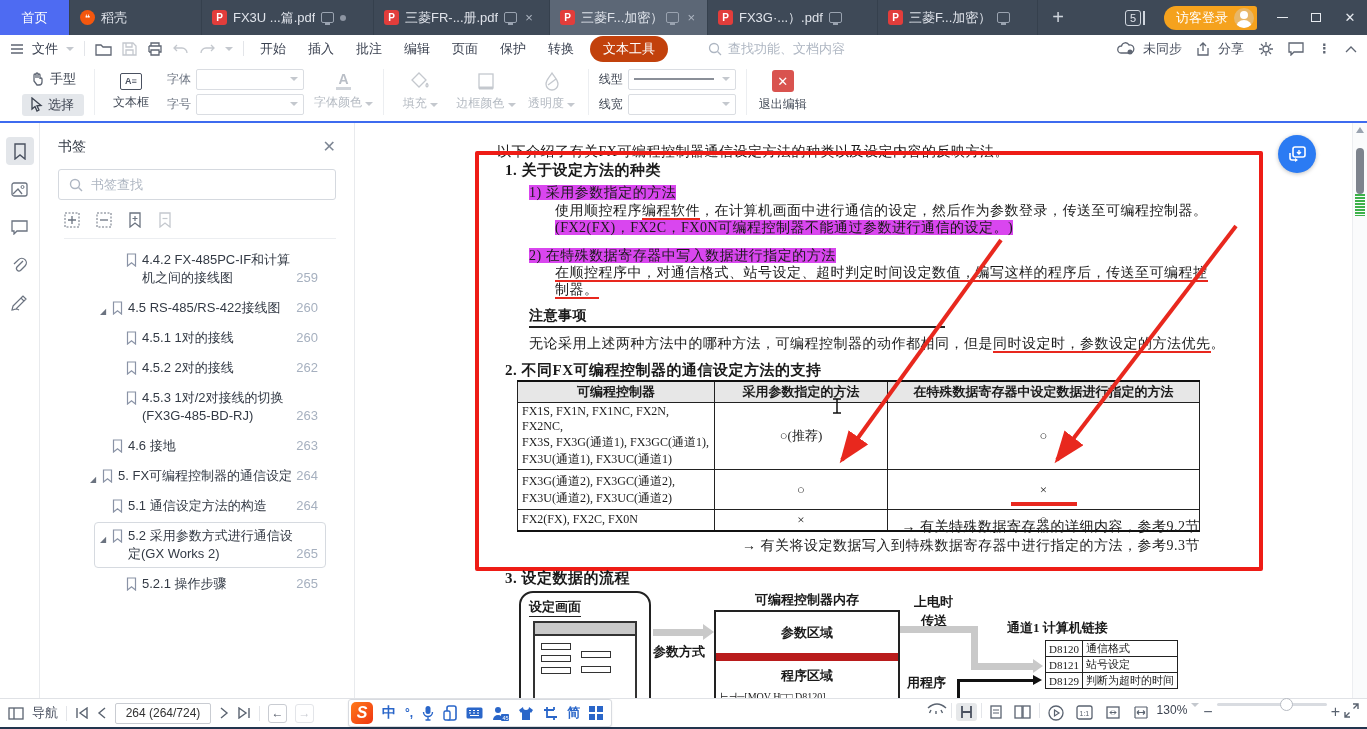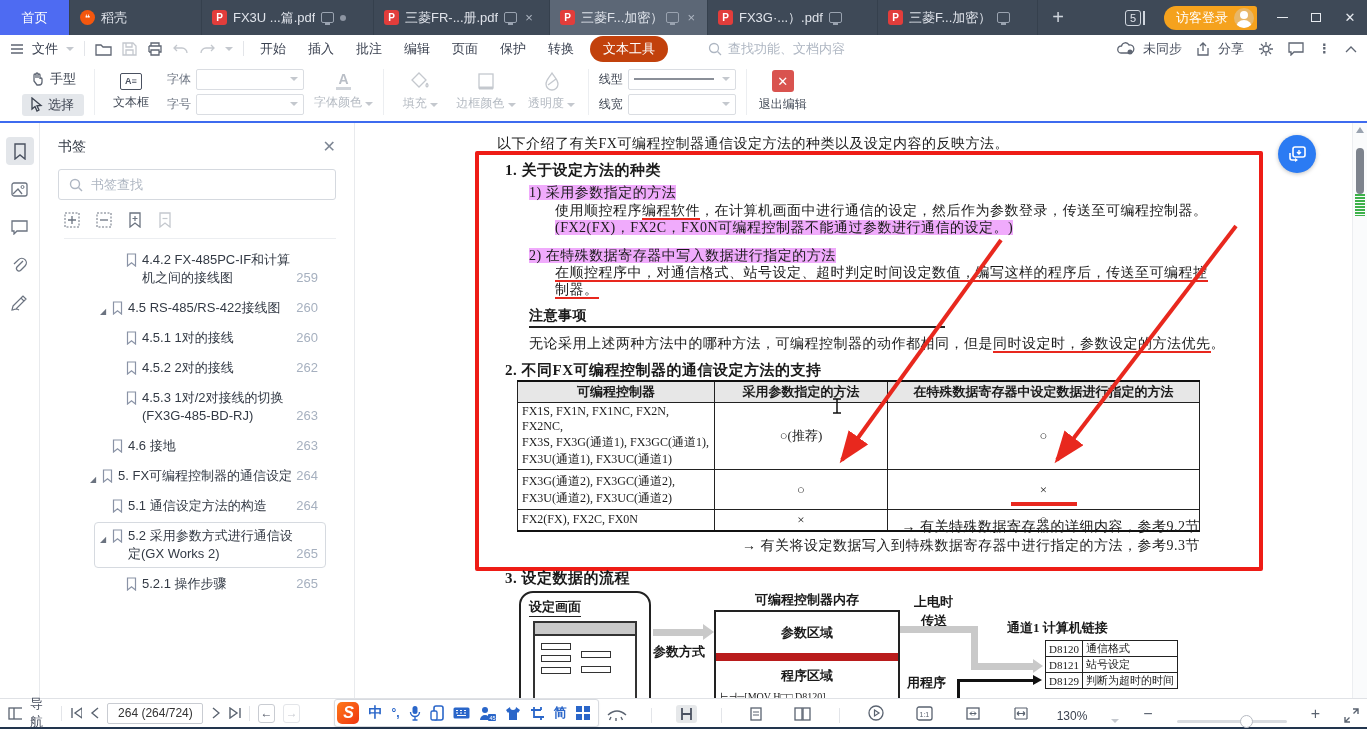--- a/index.html
+++ b/index.html
@@ -80,21 +80,21 @@
   .bm-item .exp { position:absolute; top:4px; font-size:8px; color:#6b7380; }
   .lv0 { padding-left:68px; } .lv0 .bmk{ left:52px; } .lv0 .exp{ left:40px; }
   .lv1 { padding-left:78px; } .lv1 .bmk{ left:62px; } .lv1 .exp{ left:50px; }
   .lv2 { padding-left:92px; } .lv2 .bmk{ left:76px; }
   .bm-item.sel:before { content:""; position:absolute; left:44px; right:14px; top:-5px; bottom:-5px; border:1px solid #d6dae0; border-radius:4px; }
 
   
   .docarea { flex:1; position:relative; background:#fff; overflow:hidden; font-family:"Liberation Serif","DejaVu Serif",serif; color:#1a1a1a; }
   .abs { position:absolute; }
   .doc-body { font-size:14px; letter-spacing:0.5px; }
-  .hl { background:#f0abfc; }
+  .hl { background:#d946ef; }
   .rul { border-bottom:2px solid #e8281e; }
   .sec { font-size:15px; font-weight:bold; letter-spacing:0.5px; }
   .redbox { border:4px solid #ee1c16; border-radius:2px; }
   .dtable { border-collapse:collapse; font-size:12px; table-layout:fixed; }
   .dtable th,.dtable td { border:1px solid #222; padding:1px 4px; vertical-align:middle; }
   .dtable th { background:#e7e7e7; font-weight:bold; font-size:13px; text-align:center; }
   .dtable .mark { text-align:center; font-size:13px; position:relative; }
   .dtable tr.top th { border-top:2px solid #111; }
   .dtable tr.last td { border-bottom:2px solid #111; }
   .redline { position:absolute; left:50%; transform:translateX(-50%); bottom:3px; width:66px; height:4px; background:#e8281e; }
@@ -112,21 +112,21 @@
 
   
   .statusbar { height:31px; border-top:1px solid #e0e2e6; border-bottom:2px solid #22354e; display:flex; align-items:center; padding:0 8px; gap:8px; font-size:13px; color:#4a5160; flex:0 0 auto; background:#fff; }
   .sb-grp { display:flex; align-items:center; gap:8px; }
   .pageinput { width:96px; height:21px; border:1px solid #c9ccd2; border-radius:2px; text-align:center; font-size:12px; color:#333; font-family:inherit; }
   .histbtn { width:19px; height:19px; border:1px solid #c9ccd2; border-radius:3px; display:flex; align-items:center; justify-content:center; font-size:12px; }
   .histbtn.disabled { color:#c9ccd2; border-color:#e3e5e9; }
   .ime { display:flex; align-items:center; gap:9px; border:1px solid #d8dbe0; background:#fff; border-radius:3px; padding:2px 8px 2px 2px; margin-left:26px; box-shadow:0 1px 2px rgba(0,0,0,.08); }
   .ime .slogo { width:22px; height:22px; background:linear-gradient(135deg,#ff7a1a,#ef3511); border-radius:5px; color:#fff; font-weight:bold; font-style:italic; font-size:16px; display:flex; align-items:center; justify-content:center; }
   .ime .blue { color:#2a66c9; font-weight:bold; font-size:14px; }
-  .sb-right { margin-left:auto; display:flex; align-items:flex-end; gap:24px; }
+  .sb-right { margin-left:auto; display:flex; align-items:flex-start; gap:4px; }
   .sq-btn { display:flex; align-items:center; justify-content:center; padding:2px 4px; border-radius:3px; }
   .sq-btn.active { background:#e6e8ea; }
   .zoomtxt { font-size:12px; color:#3c4350; }
   .slider { width:110px; height:3px; background:#d9dce1; border-radius:2px; position:relative; }
   .slider .knob { position:absolute; top:-5px; left:58%; width:13px; height:13px; border-radius:50%; background:#fff; border:1px solid #b6bac2; }
   .pm { font-size:16px; color:#5a6370; }
 </style>
 </head>
 <body>
 
@@ -475,21 +475,21 @@
           <svg class="bmk" width="11" height="14">
               <path d="M1.5 1h8v12l-4-3.2-4 3.2z" fill="none" stroke="#8a93a6" stroke-width="1.2"></path>
             </svg>
           <span class="lbl">5.2.1 操作步骤</span>
           <span class="pg">265</span>
         </div>
       </div>
     </div>
 
     <div class="docarea">
-      <div class="abs doc-body" style="left:142px;top:12px">以下介绍了有关FX可编程控制器通信设定方法的种类以及设定内容的反映方法。</div>
+      <div class="abs doc-body" style="left:142px;top:20px">以下介绍了有关FX可编程控制器通信设定方法的种类以及设定内容的反映方法。</div>
       <div class="abs redbox" style="left:120px;top:28px;width:788px;height:420px"></div>
 
       <div class="abs sec" style="left:150px;top:38px">1. 关于设定方法的种类</div>
       <div class="abs doc-body" style="left:174px;top:61px"><span class="hl">1) 采用参数指定的方法</span></div>
       <div class="abs doc-body" style="left:200px;top:79px"><span>使用顺控程序</span><span class="rul">编程软件</span><span>，在计算机画面中进行通信的设定，然后作为参数登录，传送至可编程控制器。</span></div>
       <div class="abs doc-body" style="left:200px;top:96px"><span class="hl">(FX2(FX)，FX2C，FX0N可编程控制器不能通过参数进行通信的设定。)</span></div>
       <div class="abs doc-body" style="left:174px;top:124px"><span class="hl">2) 在特殊数据寄存器中写入数据进行指定的方法</span></div>
       <div class="abs doc-body" style="left:200px;top:141px"><span class="rul">在顺控程序中，对通信格式、站号设定、超时判定时间设定数值，编写这样的程序后，传送至可编程控</span></div>
       <div class="abs doc-body" style="left:200px;top:158px"><span class="rul">制器。</span></div>
 

